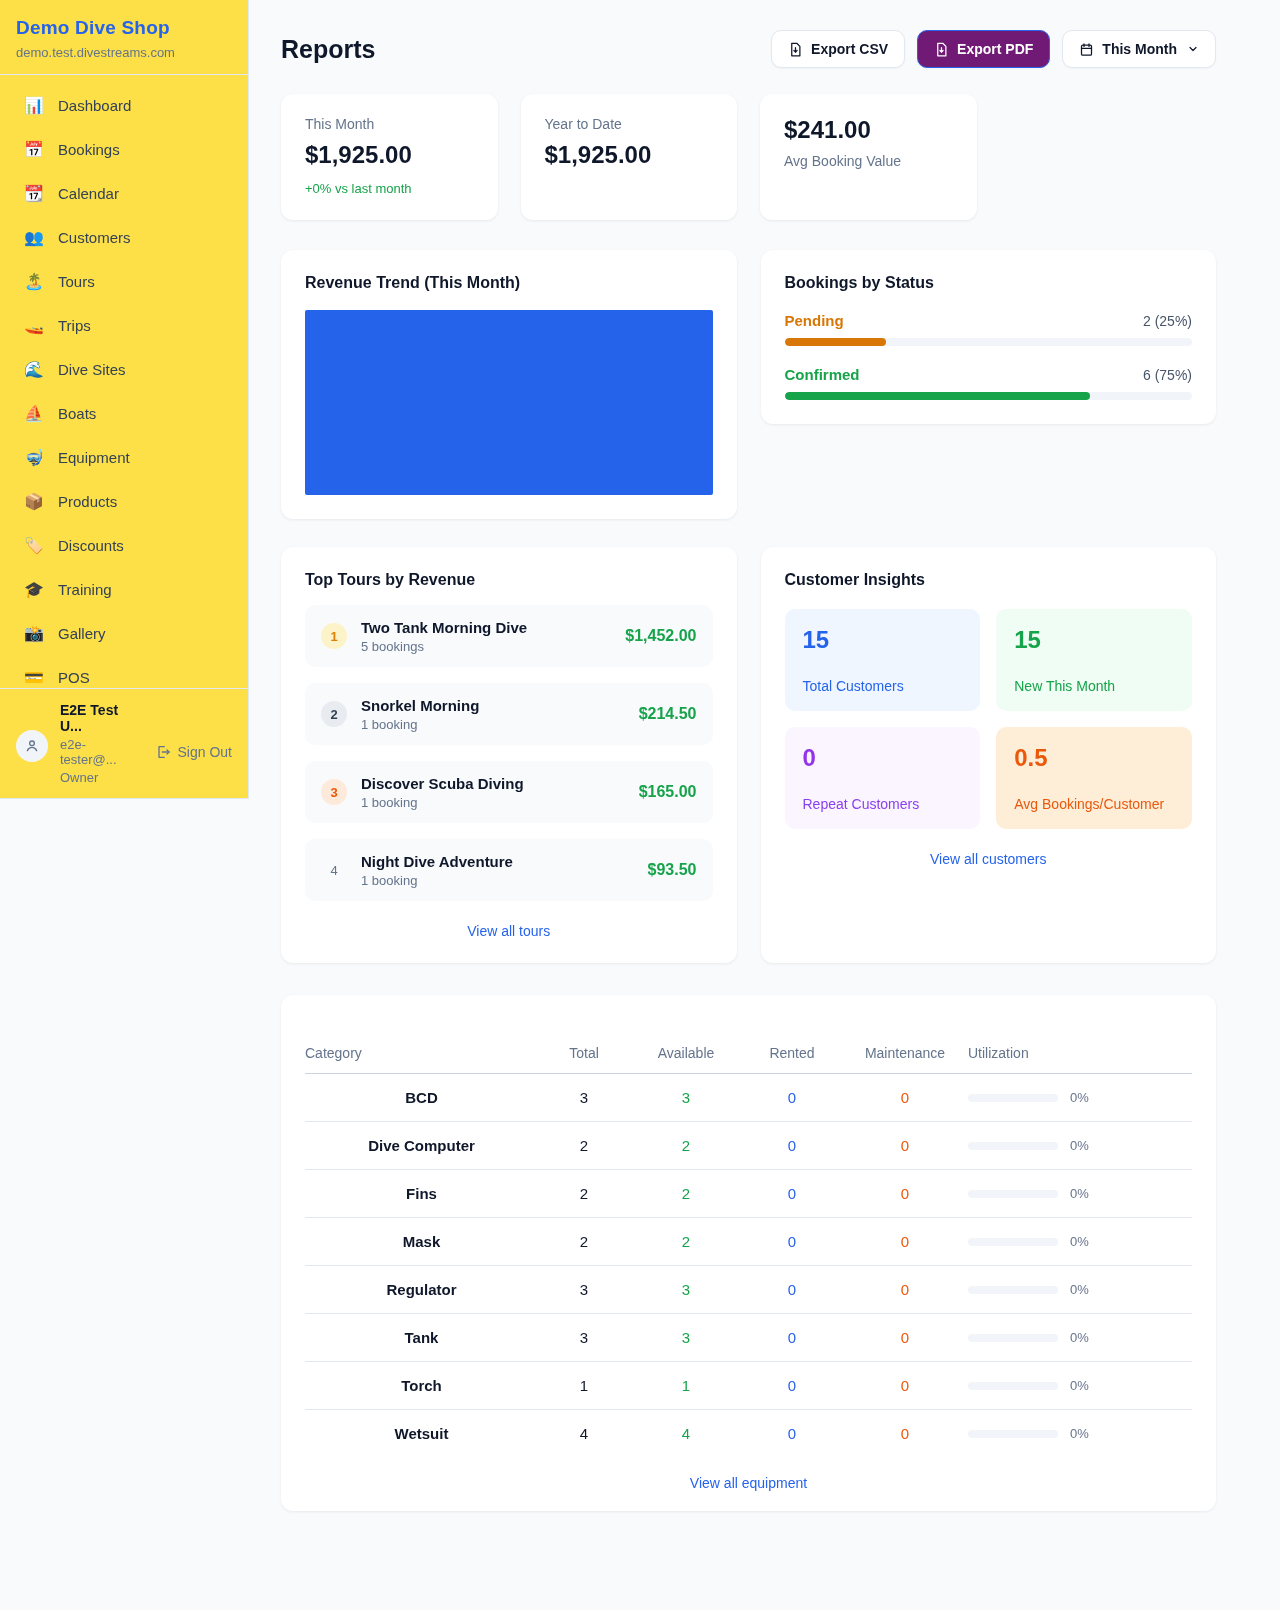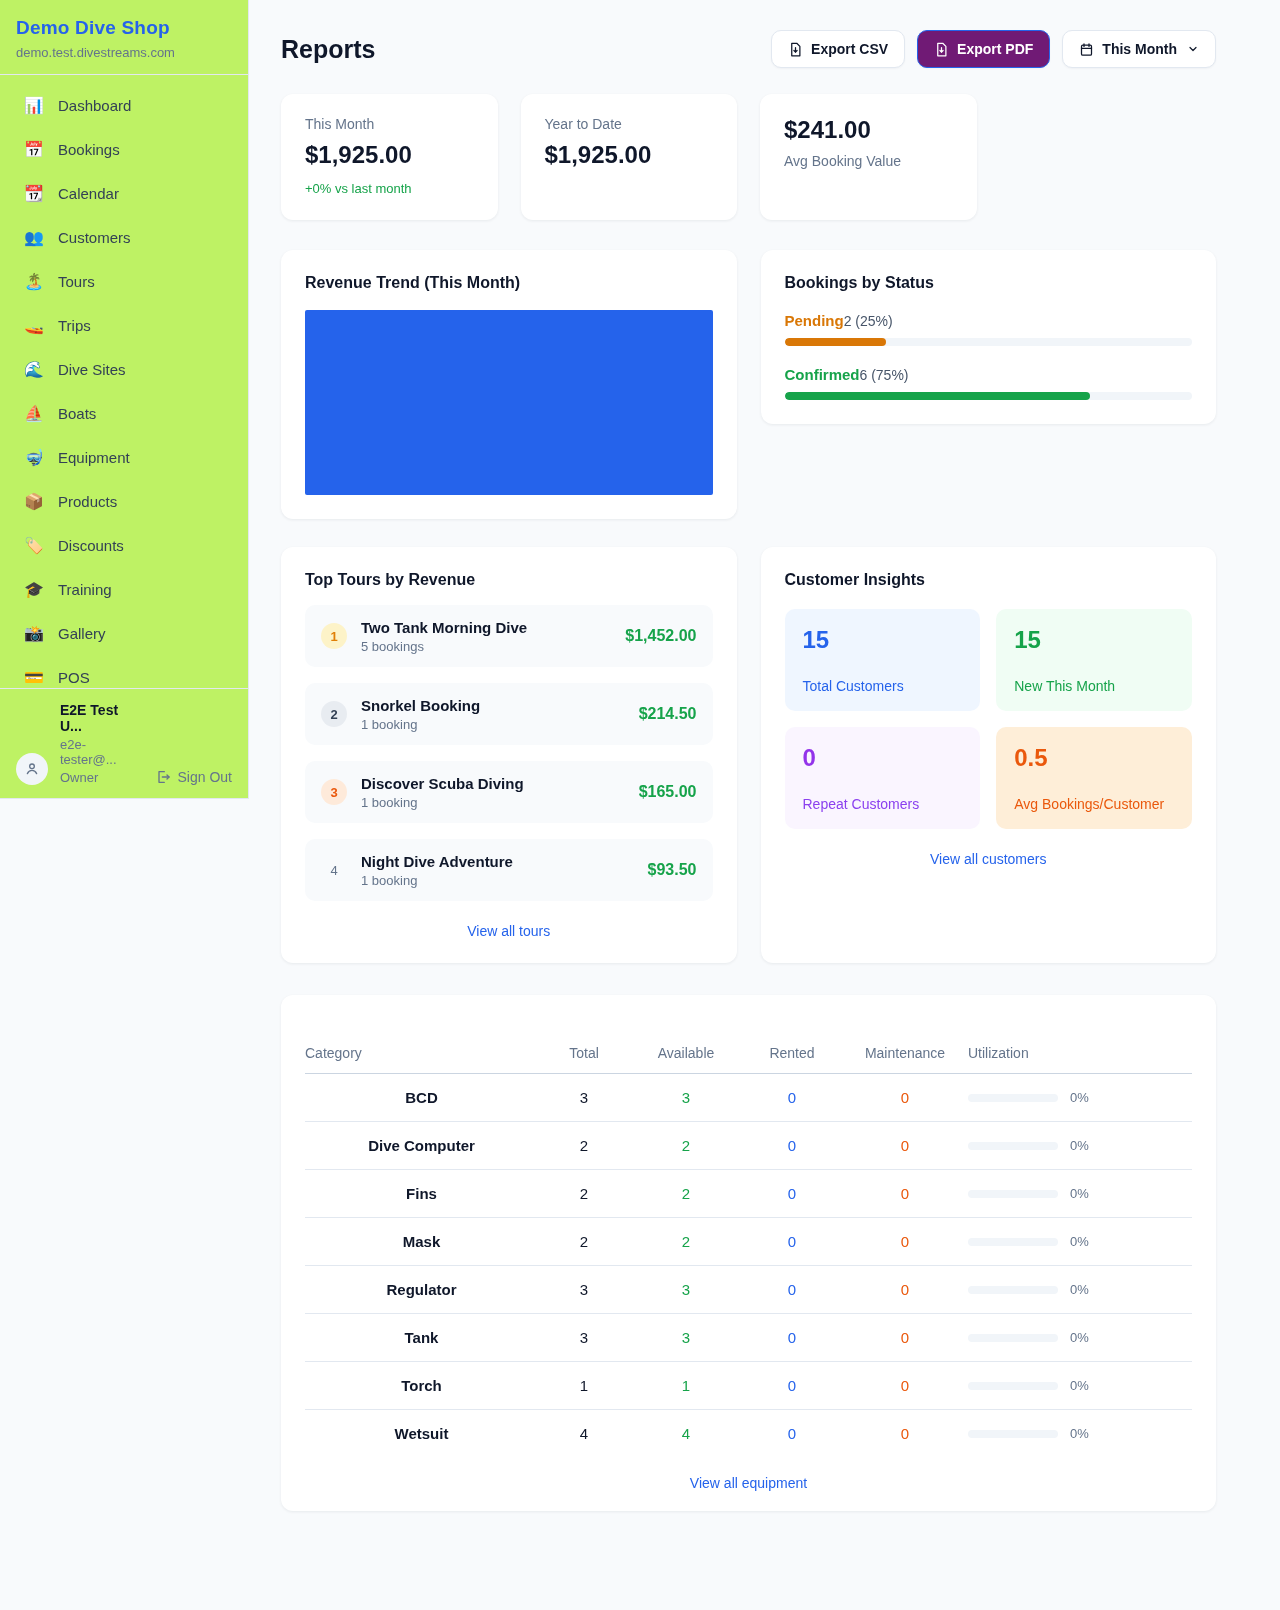--- a/index.html
+++ b/index.html
@@ -2,36 +2,36 @@
 <html><head>
 <meta charset="utf-8">
 <style>
   * { box-sizing: border-box; margin: 0; padding: 0; }
   html, body { background: #f8fafc; font-family: "Liberation Sans", sans-serif; color: #0f172a; }
   body { width: 1280px; min-height: 1610px; position: relative; }
 
   
   .sidebar {
     position: absolute; left: 0; top: 0; width: 249px; height: 799px;
-    background: #bef264; border-right: 1px solid #e2e8f0; border-bottom: 1px solid #e2e8f0;
+    background: #fde047; border-right: 1px solid #e2e8f0; border-bottom: 1px solid #e2e8f0;
     display: flex; flex-direction: column;
   }
   .sb-head { padding: 17px 16px 14px; border-bottom: 1px solid #e2e8f0; }
   .sb-title { color: #2563eb; font-size: 19px; font-weight: bold; letter-spacing: .2px; }
   .sb-domain { color: #64748b; font-size: 13px; margin-top: 6px; }
   .nav { flex: 1; padding: 12px 14px 0; overflow: hidden; }
   .nav-item {
     display: flex; align-items: center; gap: 14px;
     padding: 9px 10px; margin-bottom: 7px; border-radius: 8px;
     font-size: 15px; color: #334155; cursor: pointer;
   }
   .nav-icon { width: 20px; font-size: 16px; text-align: center; flex: 0 0 20px; }
   .sb-user {
     border-top: 1px solid #e2e8f0; padding: 13px 16px;
-    display: flex; align-items: flex-end; gap: 12px;
+    display: flex; align-items: center; gap: 12px;
   }
   .avatar {
     width: 32px; height: 32px; border-radius: 50%; background: #f1f5f9;
     display: flex; align-items: center; justify-content: center; color: #64748b; flex: 0 0 32px; margin-top: 4px;
   }
   .u-meta { flex: 1; min-width: 0; }
   .u-name { font-size: 14px; font-weight: bold; color: #0f172a; }
   .u-email { font-size: 13px; color: #64748b; margin-top: 3px; }
   .u-role { font-size: 13px; color: #64748b; margin-top: 3px; }
   .signout {
@@ -70,21 +70,21 @@
   .stat-card.value-first .stat-value { margin-top: 0; }
   .stat-card.value-first .stat-label { margin-top: 9px; }
 
   .row2 { display: grid; grid-template-columns: 1fr 1fr; gap: 24px; margin-top: 30px; }
   .row2.top-align { align-items: start; }
 
   .rev-chart { margin-top: 18px; height: 185px; background: #2563eb; border-radius: 2px; }
 
   
   .status-row { margin-top: 20px; }
-  .status-head { display: flex; justify-content: flex-start; align-items: baseline; margin-bottom: 9px; }
+  .status-head { display: flex; justify-content: space-between; align-items: baseline; margin-bottom: 9px; }
   .status-name { font-size: 15px; font-weight: bold; }
   .status-name.pending { color: #d97706; }
   .status-name.confirmed { color: #16a34a; }
   .status-val { font-size: 14px; color: #475569; }
   .track { height: 8px; border-radius: 4px; background: #f1f5f9; overflow: hidden; }
   .fill { height: 100%; border-radius: 4px; }
   .fill.pending { background: #d97706; }
   .fill.confirmed { background: #16a34a; }
 
   
@@ -316,21 +316,21 @@
         <span class="rank r1">1</span>
         <div class="tour-main">
           <div class="tour-name">Two Tank Morning Dive</div>
           <div class="tour-sub">5 bookings</div>
         </div>
         <div class="tour-rev">$1,452.00</div>
       </div>
       <div class="tour-row">
         <span class="rank r2">2</span>
         <div class="tour-main">
-          <div class="tour-name">Snorkel Booking</div>
+          <div class="tour-name">Snorkel Morning</div>
           <div class="tour-sub">1 booking</div>
         </div>
         <div class="tour-rev">$214.50</div>
       </div>
       <div class="tour-row">
         <span class="rank r3">3</span>
         <div class="tour-main">
           <div class="tour-name">Discover Scuba Diving</div>
           <div class="tour-sub">1 booking</div>
         </div>

